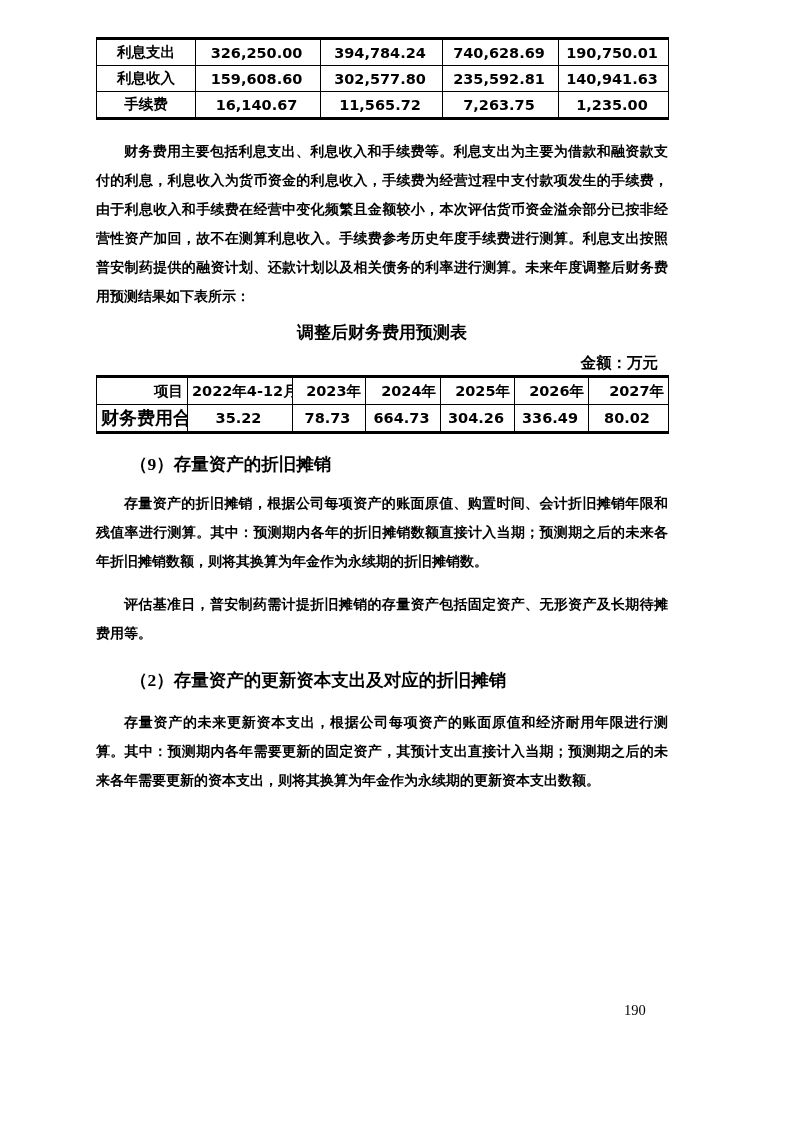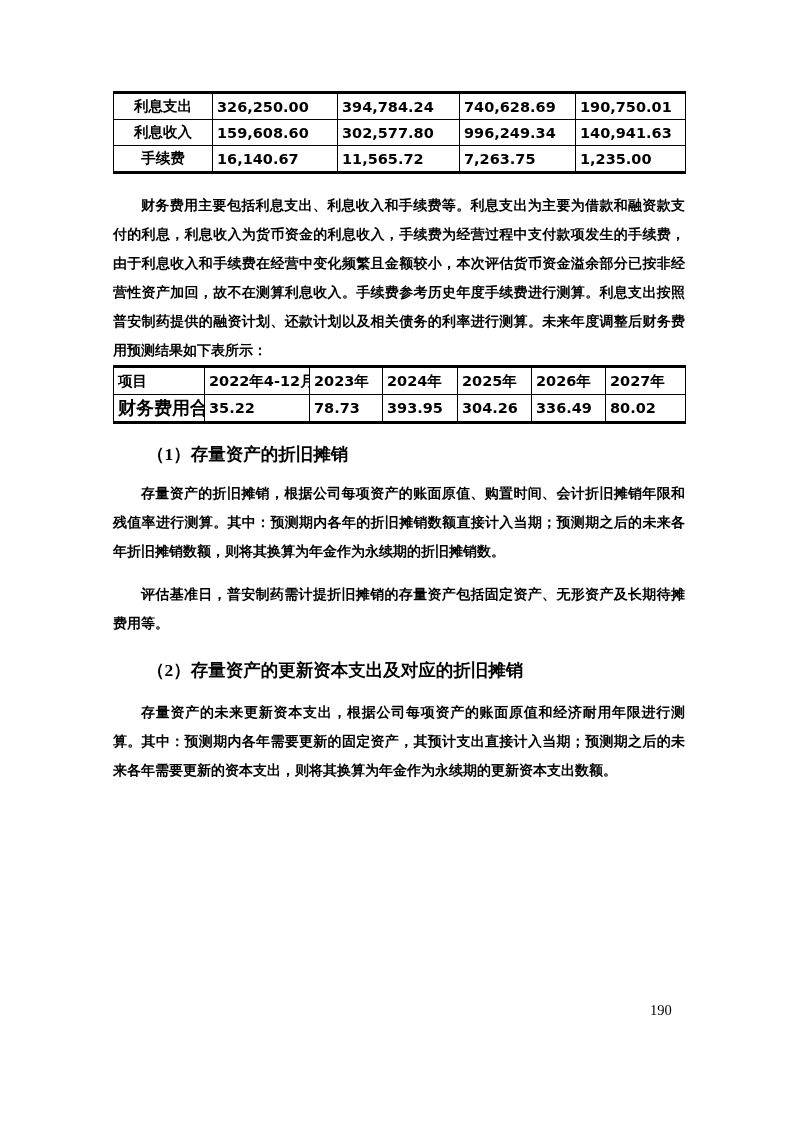--- a/index.html
+++ b/index.html
@@ -5,23 +5,23 @@
   html, body {
     margin: 0; padding: 0;
     width: 793px; height: 1122px;
     background: #ffffff;
     overflow: hidden;
     font-family: "Liberation Serif", serif;
     color: #000;
   }
   .content {
     position: absolute;
-    left: 113px; top: 0;
+    left: 96px; top: 0;
     width: 572px;
-    padding-top: 91px;
+    padding-top: 37px;
   }
   table {
     border-collapse: collapse;
     width: 572px;
     table-layout: fixed;
     font-family: "DejaVu Sans", sans-serif;
     font-weight: bold;
   }
   table.rule {
     border-top: 3px solid #000;
@@ -30,22 +30,22 @@
   td, th {
     border: 1px solid #000;
     font-size: 14.5px;
     padding: 0 4px;
     overflow: hidden;
     white-space: nowrap;
   }
   #t1 td { height: 25px; }
   #t2 td, #t2 th { height: 26px; }
   .lbl { text-align: center; }
-  .num { text-align: left; padding-right: 7px; }
-  .hdr { text-align: left; font-weight: bold; }
+  .num { text-align: center; padding-right: 7px; }
+  .hdr { text-align: right; font-weight: bold; }
   .para {
     font-size: 14px;
     font-weight: bold;
     line-height: 29px;
     text-align: justify;
     text-justify: inter-ideograph;
     text-indent: 2em;
     margin: 0;
   }
   .tbl-title {
@@ -72,21 +72,21 @@
   }
   .m-t1  { margin-top: 17px; }
   .m-h9  { margin-top: 14px; }
   .m-s1  { margin-top: 19px; }
   .m-p2  { margin-top: 14px; }
   .m-p3  { margin-top: 13px; }
   .m-s2  { margin-top: 21px; }
   .m-p4  { margin-top: 16px; }
   .page-num {
     position: absolute;
-    left: 650px; top: 1002px;
+    left: 624px; top: 1002px;
     font-size: 14.5px;
     font-family: "Liberation Serif", serif;
   }
 </style>
 </head>
 <body>
 
 <div class="content">
 
   <table id="t1" class="rule">
@@ -102,36 +102,38 @@
         <td class="lbl">利息支出</td>
         <td class="num">326,250.00</td>
         <td class="num">394,784.24</td>
         <td class="num">740,628.69</td>
         <td class="num">190,750.01</td>
       </tr>
       <tr>
         <td class="lbl">利息收入</td>
         <td class="num">159,608.60</td>
         <td class="num">302,577.80</td>
-        <td class="num">996,249.34</td>
+        <td class="num">235,592.81</td>
         <td class="num">140,941.63</td>
       </tr>
       <tr>
         <td class="lbl">手续费</td>
         <td class="num">16,140.67</td>
         <td class="num">11,565.72</td>
         <td class="num">7,263.75</td>
         <td class="num">1,235.00</td>
       </tr>
     </tbody>
   </table>
 
   <p class="para m-t1">财务费用主要包括利息支出、利息收入和手续费等。利息支出为主要为借款和融资款支付的利息，利息收入为货币资金的利息收入，手续费为经营过程中支付款项发生的手续费，由于利息收入和手续费在经营中变化频繁且金额较小，本次评估货币资金溢余部分已按非经营性资产加回，故不在测算利息收入。手续费参考历史年度手续费进行测算。利息支出按照普安制药提供的融资计划、还款计划以及相关债务的利率进行测算。未来年度调整后财务费用预测结果如下表所示：</p>
 
+  <div class="tbl-title">调整后财务费用预测表</div>
 
+  <div class="unit-note">金额：万元</div>
 
   <table id="t2" class="rule">
     <colgroup>
       <col style="width:91px">
         <col style="width:105px">
         <col style="width:73px">
         <col style="width:75px">
         <col style="width:74px">
         <col style="width:74px">
         <col style="width:80px">
@@ -143,30 +145,30 @@
         <td class="hdr">2023年</td>
         <td class="hdr">2024年</td>
         <td class="hdr">2025年</td>
         <td class="hdr">2026年</td>
         <td class="hdr">2027年</td>
       </tr>
       <tr>
         <td class="lbl" style="font-size:18px">财务费用合计</td>
         <td class="num">35.22</td>
         <td class="num">78.73</td>
-        <td class="num">393.95</td>
+        <td class="num">664.73</td>
         <td class="num">304.26</td>
         <td class="num">336.49</td>
         <td class="num">80.02</td>
       </tr>
     </tbody>
   </table>
 
 
-  <h4 class="h-sec m-s1">（1）存量资产的折旧摊销</h4>
+  <h4 class="h-sec m-s1">（9）存量资产的折旧摊销</h4>
 
   <p class="para m-p3">存量资产的折旧摊销，根据公司每项资产的账面原值、购置时间、会计折旧摊销年限和残值率进行测算。其中：预测期内各年的折旧摊销数额直接计入当期；预测期之后的未来各年折旧摊销数额，则将其换算为年金作为永续期的折旧摊销数。</p>
 
   <p class="para m-p2">评估基准日，普安制药需计提折旧摊销的存量资产包括固定资产、无形资产及长期待摊费用等。</p>
 
   <h4 class="h-sec m-s2">（2）存量资产的更新资本支出及对应的折旧摊销</h4>
 
   <p class="para m-p4">存量资产的未来更新资本支出，根据公司每项资产的账面原值和经济耐用年限进行测算。其中：预测期内各年需要更新的固定资产，其预计支出直接计入当期；预测期之后的未来各年需要更新的资本支出，则将其换算为年金作为永续期的更新资本支出数额。</p>
 
 </div>

